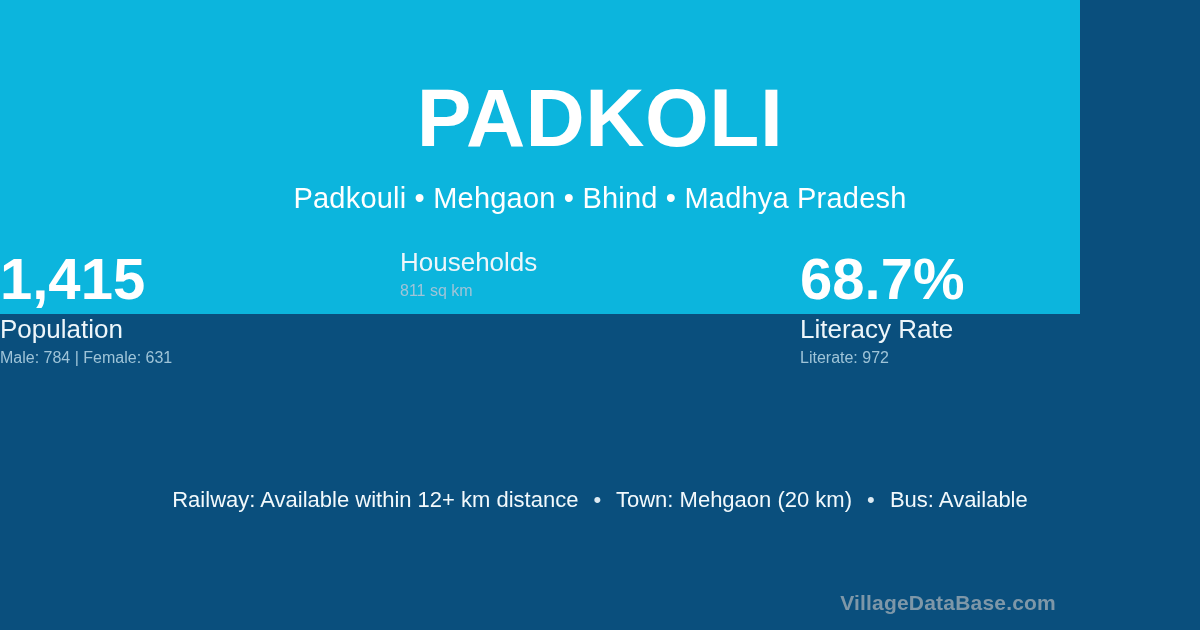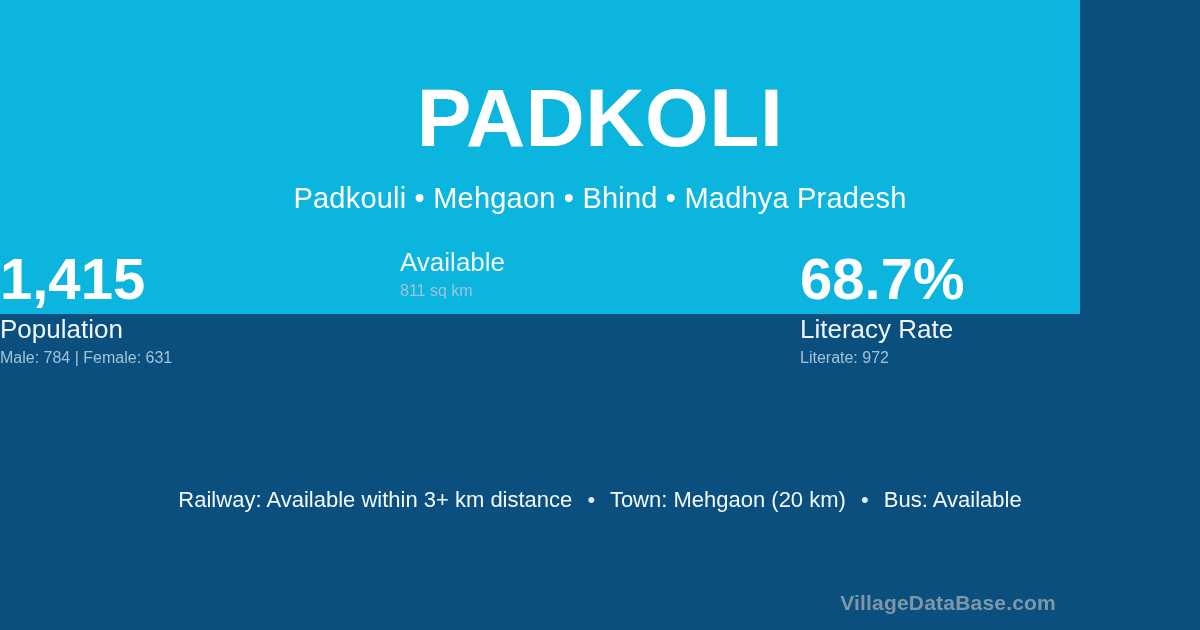--- a/index.html
+++ b/index.html
@@ -151,34 +151,34 @@
 
   <div id="stats-row">
 
     <div class="stat-cell">
       <span class="stat-value">1,415</span>
       <span class="stat-label">Population</span>
       <span class="stat-detail">Male: 784 | Female: 631</span>
     </div>
 
     <div class="stat-cell">
-      <span class="stat-label">Available</span>
+      <span class="stat-label">Households</span>
       <span class="stat-detail">811 sq km</span>
     </div>
 
     <div class="stat-cell">
       <span class="stat-value">68.7%</span>
       <span class="stat-label">Literacy Rate</span>
       <span class="stat-detail">Literate: 972</span>
     </div>
 
   </div>
 
   <div id="amenities-line">
-    <span>Railway: Available within 3+ km distance</span>
+    <span>Railway: Available within 12+ km distance</span>
     <span class="sep">•</span>
     <span>Town: Mehgaon (20 km)</span>
     <span class="sep">•</span>
     <span>Bus: Available</span>
   </div>
 
   <div id="site-watermark">VillageDataBase.com</div>
 
 </div>
 

